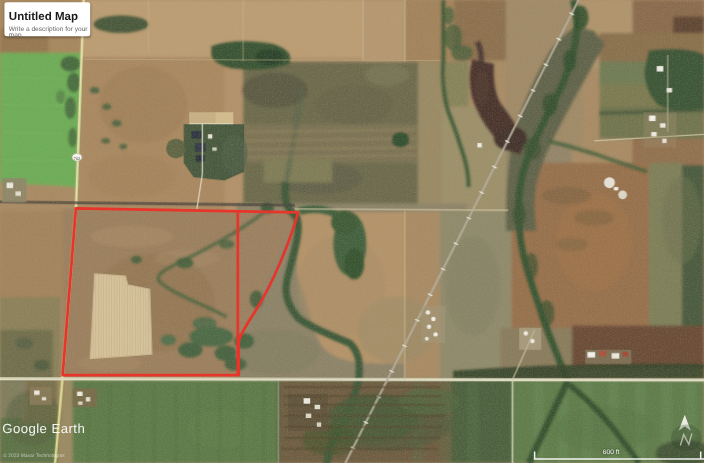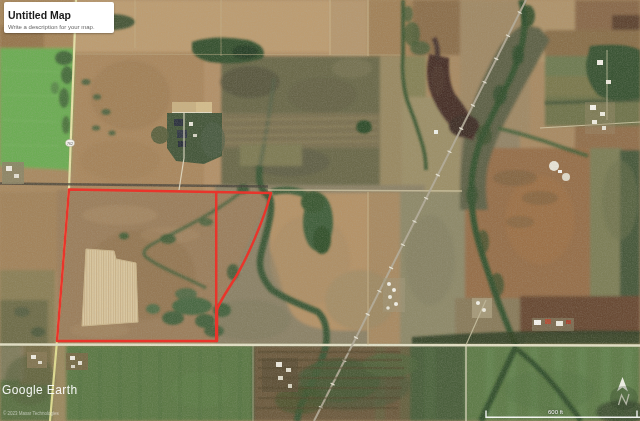--- a/index.html
+++ b/index.html
@@ -1,18 +1,18 @@
 <!DOCTYPE html>
 <html><head>
 <meta charset="utf-8">
 <style>
 html,body{margin:0;padding:0;background:#888}
 .wrap{position:relative;width:640px;height:421px;overflow:hidden;font-family:"Liberation Sans",sans-serif}
 .wrap svg{position:absolute;left:0;top:0}
-.titlebox{position:absolute;left:4px;top:2px;width:110px;height:31px;background:#fff;border-radius:2px;box-shadow:0 1px 2px rgba(0,0,0,.3)}
+.titlebox{position:absolute;left:4px;top:2px;width:78px;height:31px;background:#fff;border-radius:2px;box-shadow:0 1px 2px rgba(0,0,0,.3)}
 .titlebox h1{margin:7px 0 0 4px;font-size:10.5px;font-weight:bold;color:#1b1b1b;letter-spacing:0}
 .titlebox p{margin:3px 0 0 4px;font-size:6px;color:#666}
 .legendbox{position:absolute;left:538px;top:1px;width:102px;height:31px;background:#fff;border-radius:2px 0 0 2px;box-shadow:0 1px 2px rgba(0,0,0,.3)}
 .legendbox h2{margin:6px 0 0 6px;font-size:7.5px;font-weight:bold;color:#222}
 .legendbox .row{margin:3px 0 0 8px;font-size:6px;color:#444}
 .legendbox .sq{display:inline-block;width:4px;height:4px;background:#9a9a9a;margin-right:6px;vertical-align:1px}
 .gelogo{position:absolute;left:2px;top:383px;color:rgba(255,255,255,.93);font-size:12px;letter-spacing:.4px}
 .gecopy{position:absolute;left:3px;top:411px;color:rgba(255,255,255,.55);font-size:4.5px}
 .scaletext{position:absolute;left:548px;top:409px;color:#fff;font-size:6px;text-shadow:0 0 2px rgba(0,0,0,.8)}
 </style>

